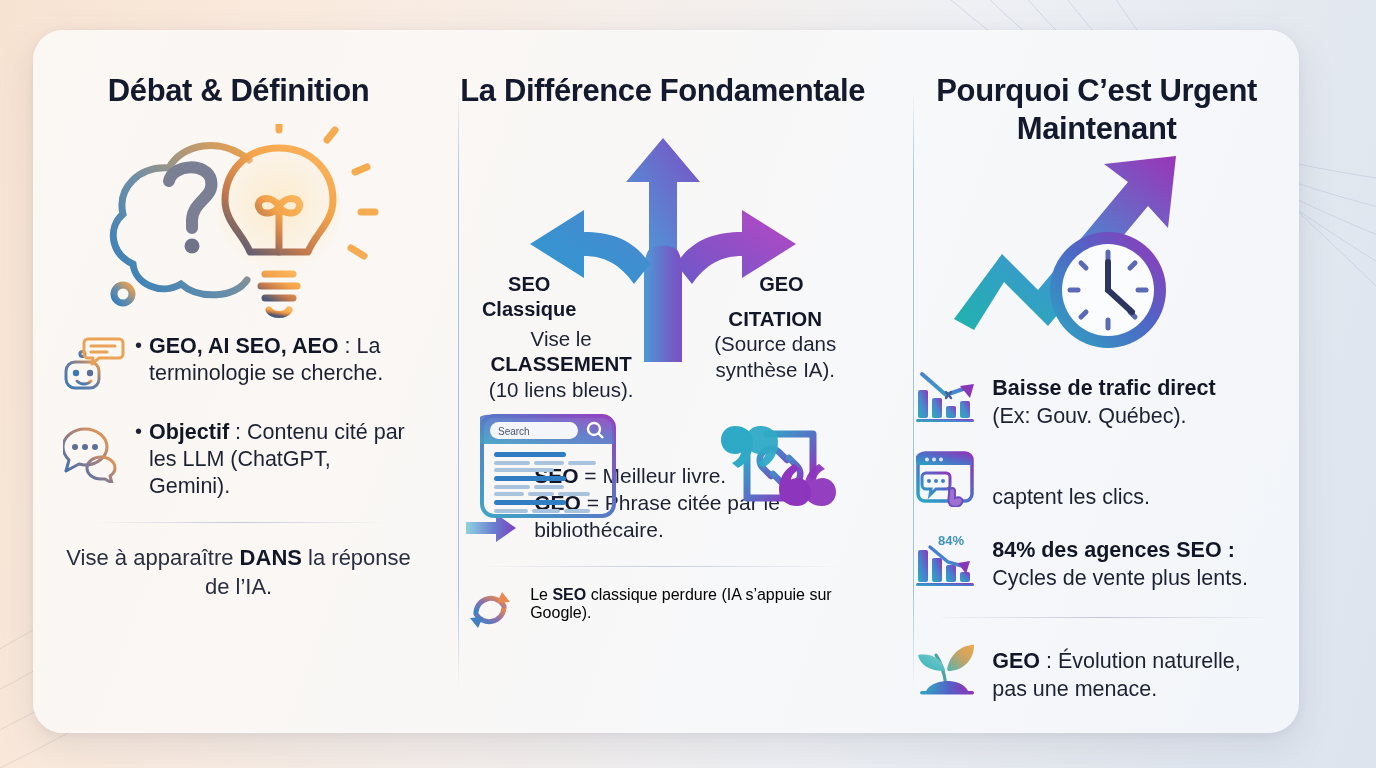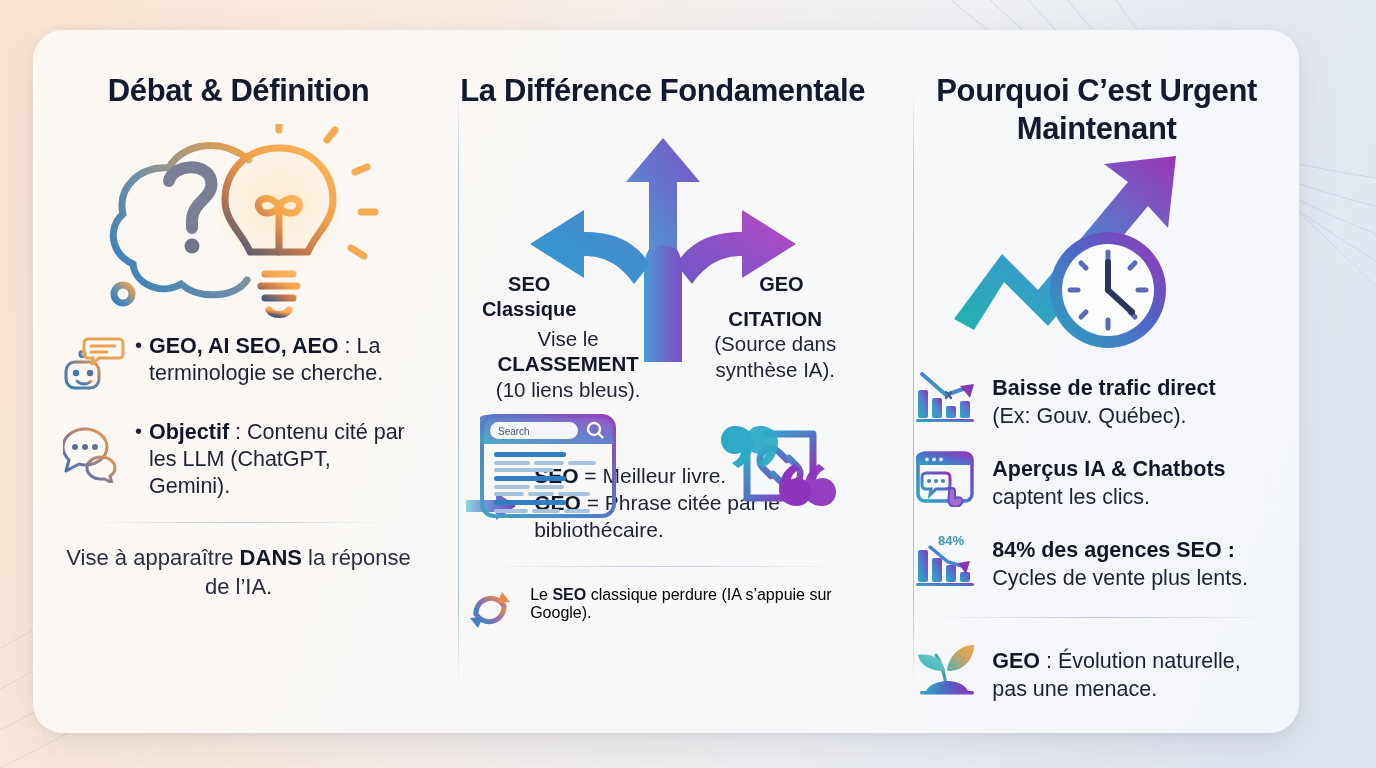--- a/index.html
+++ b/index.html
@@ -57,26 +57,26 @@
   }
   .left-foot .txt{font-size:22px;color:#2a2f40;line-height:1.3;}
 
   
   .fork-wrap{position:relative;height:340px;margin-top:4px;}
   .fork-svg{position:absolute;left:50%;transform:translateX(-50%);top:18px;}
   .lbl{position:absolute;font-weight:700;color:#12182a;font-size:20px;line-height:1.25;text-align:center;}
   .lbl-seo{left:4px;top:158px;width:130px;}
   .lbl-geo{right:10px;top:158px;width:96px;text-align:left;}
   .blk{position:absolute;font-size:20.5px;line-height:1.24;color:#1d2233;}
-  .blk-left{left:11px;top:212px;width:194px;text-align:center;}
+  .blk-left{left:4px;top:212px;width:194px;text-align:center;}
   .blk-right{right:2px;top:192px;width:176px;text-align:center;}
   .mini-search{position:absolute;left:20px;top:300px;}
   .mini-quote{position:absolute;right:24px;top:300px;}
 
-  .mid-row{display:flex;align-items:center;gap:16px;margin-top:8px;padding:0 6px;}
+  .mid-row{display:flex;align-items:flex-end;gap:16px;margin-top:8px;padding:0 6px;}
   .mid-row .micon{min-width:52px;width:52px;margin-top:6px;}
   .mid-row .mtxt{font-size:21px;line-height:1.3;color:#1d2233;}
   .mid-foot{margin-top:22px;padding-top:20px;position:relative;display:flex;gap:16px;align-items:flex-start;padding-left:6px;padding-right:6px;}
   .mid-foot:before{
     content:"";position:absolute;top:0;left:18px;right:18px;height:1px;
     background:linear-gradient(to right,rgba(160,170,200,0),rgba(150,160,195,.5),rgba(160,170,200,0));
   }
 
   
   .hero-right{height:212px;position:relative;}
@@ -495,21 +495,21 @@
                 </g>
               <g stroke="url(#gChat)" stroke-width="3" stroke-linecap="round">
                 <path d="M38 25 H52"></path>
                   <path d="M38 32 H52"></path>
                   <path d="M38 39 H48"></path>
               </g>
               <path d="M33 42 C33 38, 39 38, 39 42 L39 49 C 44 47, 48 50, 46 54 C 44 58, 38 59, 34 56 C 31 53, 33 48, 33 44 Z" fill="#a06fd0" stroke="#6a4ec0" stroke-width="2"></path>
             </svg>
           </span>
           <span class="rtxt">
-            <b class="b">Aperçus IA &amp; Chatbots</b><br>
+            <br>
             <span>captent les clics.</span>
           </span>
         </div>
 
         <div class="rrow">
           <span class="ricon">
             <svg width="62" height="58" viewBox="0 0 62 58">
               <defs>
                 <linearGradient id="g84" x1="0" y1="1" x2="1" y2="0">
                   <stop offset="0%" stop-color="#27b0c0"></stop>

